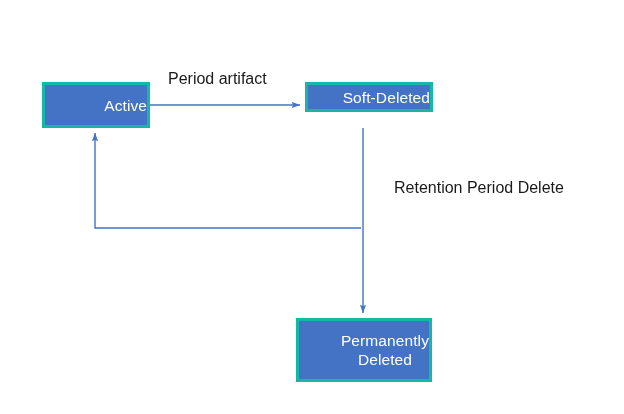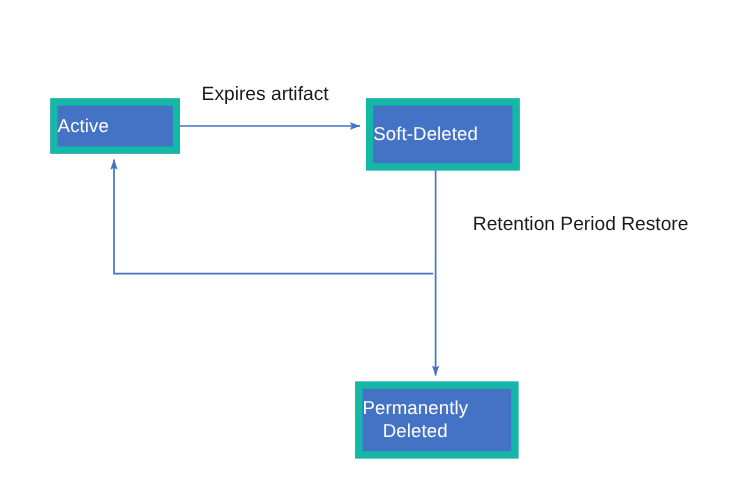--- a/index.html
+++ b/index.html
@@ -21,46 +21,46 @@
     position: absolute;
     left: 0;
     top: 0;
     width: 624px;
     height: 414px;
   }
   .node {
     position: absolute;
     box-sizing: border-box;
     background: #4472C4;
-    border: 6px solid #14b8a6;
+    border: 3px solid #14b8a6;
     color: #ffffff;
     display: flex;
     align-items: center;
-    justify-content: flex-start;
+    justify-content: flex-end;
     text-align: center;
     font-size: 15.5px;
     line-height: 19px;
     letter-spacing: 0.1px;
     z-index: 2;
   }
   .node-label {
     display: block;
     white-space: pre-line;
   }
   #node-active {
     left: 42px;
     top: 82px;
     width: 108px;
     height: 46px;
   }
   #node-soft-deleted {
     left: 305px;
     top: 82px;
     width: 128px;
-    height: 60px;
+    height: 30px;
   }
   #node-permanently-deleted {
     left: 296px;
     top: 318px;
     width: 136px;
     height: 64px;
   }
   .edge-label {
     position: absolute;
     color: #1a1a1a;
@@ -107,18 +107,18 @@
 
   <div class="node" id="node-soft-deleted">
     <span class="node-label">Soft-Deleted</span>
   </div>
 
   <div class="node" id="node-permanently-deleted">
     <span class="node-label">Permanently
 Deleted</span>
   </div>
 
-  <div class="edge-label" id="label-delete-artifact">Expires artifact</div>
+  <div class="edge-label" id="label-delete-artifact">Period artifact</div>
 
 
-  <div class="edge-label" id="label-retention-period">Retention Period Restore</div>
+  <div class="edge-label" id="label-retention-period">Retention Period Delete</div>
 
 </div>
 
 </body></html>

